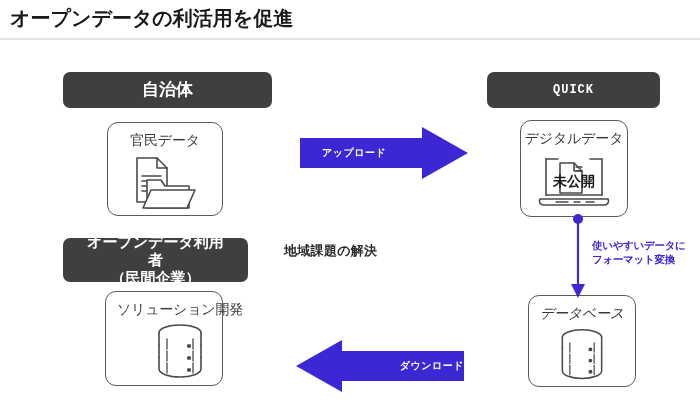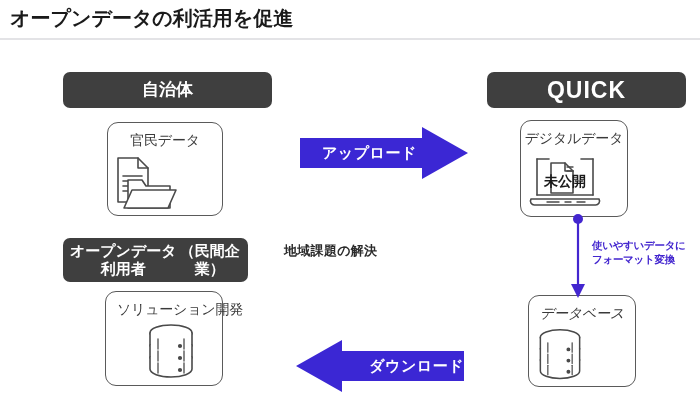--- a/index.html
+++ b/index.html
@@ -47,28 +47,28 @@
     border-radius: 7px;
     color: #ffffff;
     display: flex;
     align-items: center;
     justify-content: center;
     text-align: center;
     font-size: 17px;
     font-weight: bold;
     line-height: 1.25;
     box-sizing: border-box;
-    padding: 2px 6px;
+    padding: 2px 18px;
   }
   .pill.two-line { line-height: 1.2; }
   .pill .l1, .pill .l2 { display: block; }
 
   #pill-muni   { left: 63px;  top: 72px;  width: 209px; height: 36px; }
-  #pill-quick  { left: 487px; top: 72px;  width: 199px; height: 36px; font-size: 23px; letter-spacing: 1px;}
-  #pill-user   { left: 63px;  top: 238px; width: 185px; height: 44px; font-size: 15px; flex-direction: row;}
+  #pill-quick  { left: 487px; top: 72px;  width: 173px; height: 36px; font-size: 12px; letter-spacing: 1px; font-family: Liberation Mono, monospace;}
+  #pill-user   { left: 63px;  top: 238px; width: 185px; height: 44px; font-size: 15px; flex-direction: column;}
 
   
   .node {
     position: absolute;
     background: #ffffff;
     border: 1.6px solid #5a5a5a;
     border-radius: 11px;
     box-sizing: border-box;
     display: flex;
     flex-direction: column;
@@ -78,20 +78,21 @@
     font-size: 14px;
     color: #3a3a3a;
     margin-top: 9px;
     white-space: nowrap;
     letter-spacing: -0.2px;
   }
   .node-art {
     flex: 1;
     display: flex;
     align-items: center;
+    justify-content: center;
     width: 100%;
   }
 
   #node-kanmin   { left: 107px; top: 122px; width: 116px; height: 94px; }
   #node-digital  { left: 520px; top: 120px; width: 108px; height: 97px; }
   #node-solution { left: 105px; top: 291px; width: 118px; height: 95px; padding-left: 32px; }
   #node-database { left: 528px; top: 295px; width: 108px; height: 92px; font-style: italic; }
 
   
   .h-arrow {
@@ -101,21 +102,21 @@
   .h-arrow .arrow-text {
     position: absolute;
     top: 0;
     left: 0;
     width: 100%;
     height: 100%;
     display: flex;
     align-items: center;
     justify-content: center;
     color: #ffffff;
-    font-size: 15px;
+    font-size: 10px;
     font-weight: bold;
     letter-spacing: 0.5px;
     pointer-events: none;
   }
   #arrow-upload   { left: 300px; top: 127px; width: 168px; height: 52px; }
   #arrow-upload .arrow-text   { justify-content: flex-start; padding-left: 22px; }
   #arrow-download { left: 296px; top: 340px; width: 168px; height: 52px; }
   #arrow-download .arrow-text { justify-content: flex-end; padding-right: 20px; }
 
   

